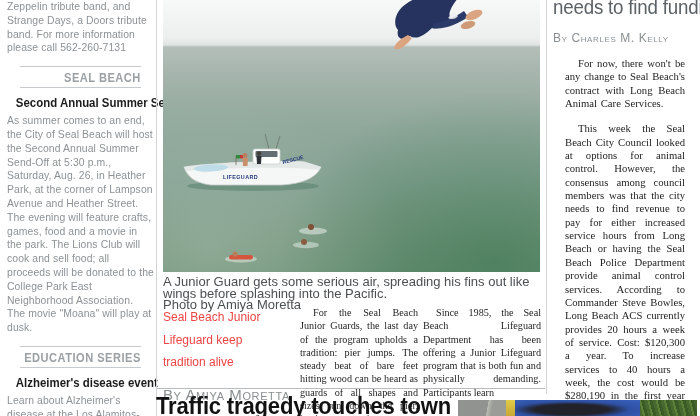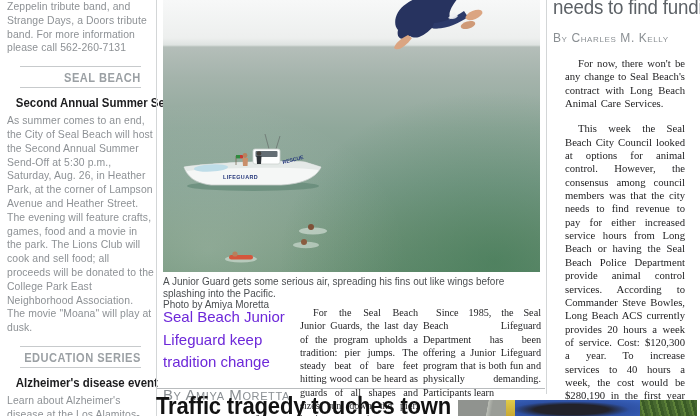--- a/index.html
+++ b/index.html
@@ -37,24 +37,24 @@
       radial-gradient(ellipse at 12% 92%, rgba(235,240,235,.22), rgba(235,240,235,0) 42%),
       linear-gradient(180deg,#f7f8f8 0px,#edefee 38px,#dee3e1 45px,#b4beb9 47px,
         #a4b3ab 78px,#90a89b 128px,#819f8f 185px,#779780 235px,#6e9278 272px);
   }
   .photo svg { position:absolute; }
   .svg-boat    { left:16px;  top:134px; }
   .svg-jumper  { right:36px; top:-2px; }
   .svg-swim    { left:0;     top:215px; }
   
   .caption { position:absolute; left:163px; top:276px; width:378px;
-    font-size:10px; line-height:11.5px; color:#4c4f52; }
+    font-size:13px; line-height:11.5px; color:#4c4f52; }
   
   .feat-hl { position:absolute; left:163px; top:306px; width:140px;
-    font-size:15px; line-height:22.5px; font-weight:400; color:#6d28d9; }
+    font-size:12px; line-height:22.5px; font-weight:400; color:#ef4444; }
   .feat-by { position:absolute; left:163px; top:386px; font-size:15px;
     font-variant:small-caps; letter-spacing:.6px; color:#8a8f93; }
   .story-col { position:absolute; top:306px; width:118px;
     font-family:"Liberation Serif", serif; font-size:10.2px; line-height:13.3px;
     text-align:justify; color:#1e1e20; }
   .story-col p { text-indent:13px; margin:0; }
   .story-col p.noindent { text-indent:0; }
   .col-a { left:300px; } .col-b { left:423px; }
   .jumpline { text-align:right; font-family:"Liberation Sans", sans-serif;
     font-size:9.8px; font-weight:700; color:#141414; margin-top:5px;
@@ -156,21 +156,21 @@
   </figure>
 
   <figcaption class="caption">
     <span>A Junior Guard gets some serious air, spreading his fins out like wings before splashing into the Pacific.</span><br>
     <span>Photo by Amiya Moretta</span>
   </figcaption>
 
   <h2 class="feat-hl">
     <span>Seal Beach Junior</span><br>
     <span>Lifeguard keep</span><br>
-    <span>tradition change</span>
+    <span>tradition alive</span>
   </h2>
   <div class="feat-by">By Amiya Moretta</div>
 
   <div class="story-col col-a">
     <p>For the Seal Beach Junior Guards, the last day of the program upholds a tradition: pier jumps. The steady beat of bare feet hitting wood can be heard as guards of all shapes and sizes run down the pier, hoping to get in as many jumps as</p>
   </div>
   <div class="story-col col-b">
     <p>Since 1985, the Seal Beach Lifeguard Department has been offering a Junior Lifeguard program that is both fun and physically demanding. Participants learn</p>
     <p class="jumpline">Please see Lifeguards, page 3</p>
   </div>

